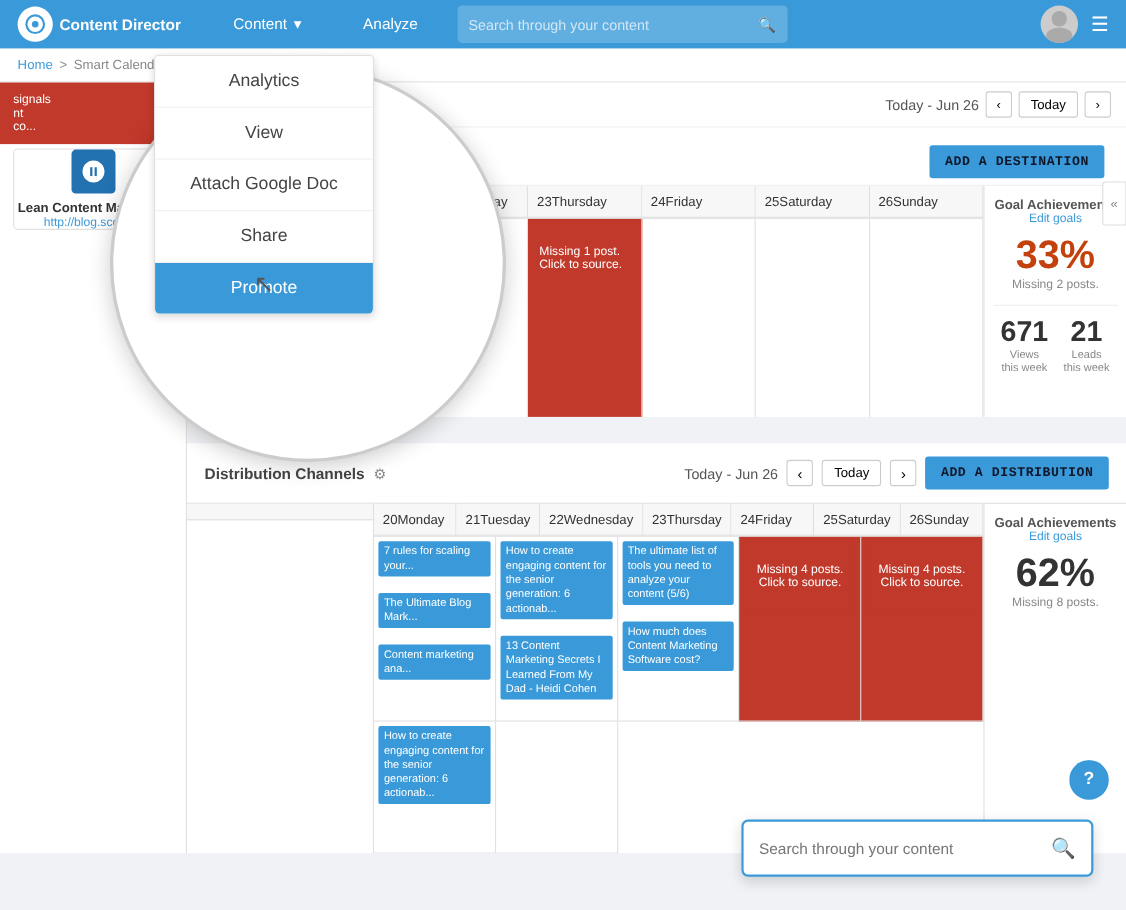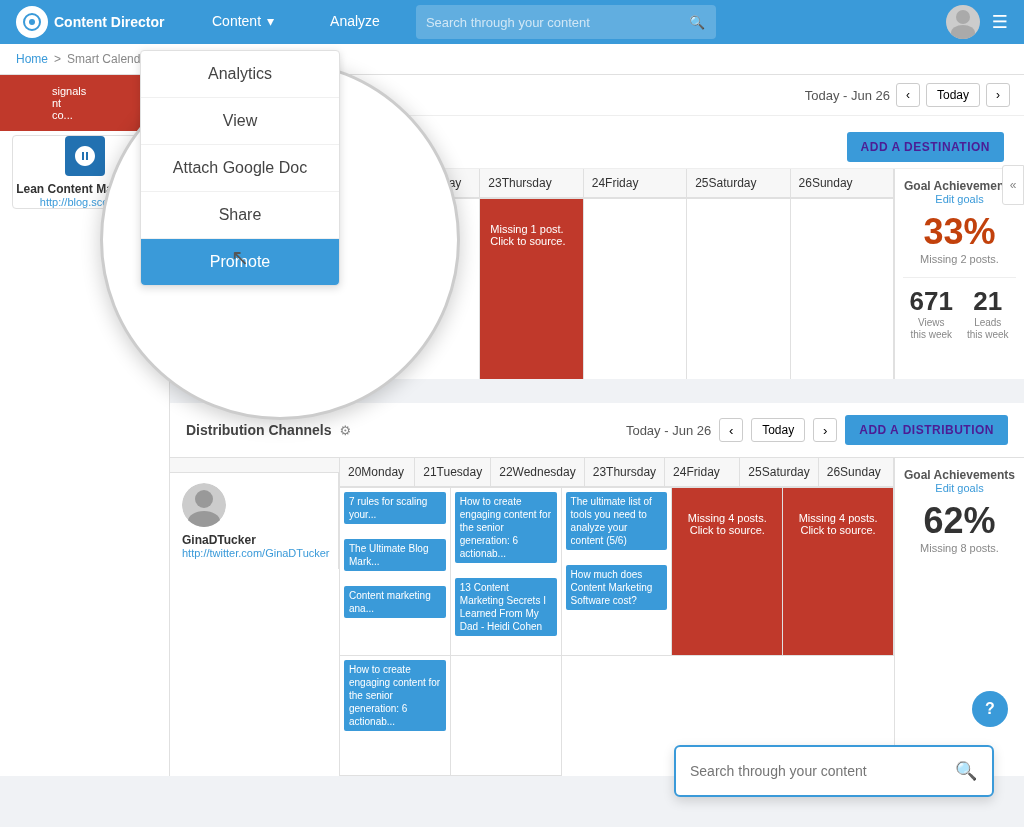--- a/index.html
+++ b/index.html
@@ -30,21 +30,21 @@
     .dest-name { font-weight: 600; font-size: 12px; color: #333; }
     .dest-url { font-size: 11px; color: #3a9ad9; }
     .status-label { font-size: 13px; color: #666; }
     .status-badge { background: #e8832a; color: white; padding: 2px 10px; border-radius: 3px; font-size: 12px; font-weight: bold; }
     .date-nav { margin-left: auto; display: flex; align-items: center; gap: 6px; font-size: 13px; color: #555; }
     .date-nav button { background: white; border: 1px solid #ccc; width: 24px; height: 24px; border-radius: 3px; cursor: pointer; font-size: 12px; display: flex; align-items: center; justify-content: center; }
     .date-nav .today-btn { padding: 0 10px; width: auto; font-size: 12px; }
     .missing-text { color: white; font-size: 11px; padding: 20px 6px; cursor: pointer; }
 
     
-    .add-dest-btn { background: #3a9ad9; color: #4c1d95; border: none; border-radius: 3px; padding: 8px 14px; font-size: 12px; font-weight: 600; cursor: pointer; text-transform: uppercase; letter-spacing: 0.5px; float: right; margin: 10px 10px 0 0; }
+    .add-dest-btn { background: #3a9ad9; color: #0f172a; border: none; border-radius: 3px; padding: 8px 14px; font-size: 12px; font-weight: 600; cursor: pointer; text-transform: uppercase; letter-spacing: 0.5px; float: right; margin: 10px 10px 0 0; font-family: Liberation Mono, monospace; }
 
     
     .dist-section { background: white; margin-top: 12px; }
     .dist-header { padding: 12px 16px; display: flex; align-items: center; border-bottom: 1px solid #e0e0e0; }
     .dist-title { font-size: 14px; font-weight: 600; color: #444; }
     .settings-icon { color: #888; margin-left: 8px; cursor: pointer; }
     .dist-user-cell { padding: 10px 12px; border-right: 1px solid #e0e0e0; display: flex; flex-direction: column; align-items: flex-start; }
     .dist-avatar { width: 44px; height: 44px; border-radius: 50%; overflow: hidden; margin-bottom: 6px; }
     .dist-username { font-weight: 600; font-size: 12px; }
     .dist-userlink { font-size: 11px; color: #3a9ad9; }
@@ -79,21 +79,21 @@
     .posting-section { background: white; }
     .sidebar-col { width: 170px; min-width: 170px; background: white; border-right: 1px solid #e0e0e0; }
     .main-col { flex: 1; overflow: hidden; }
     .week-header-cell { padding: 7px 8px; border-right: 1px solid #e0e0e0; border-bottom: 1px solid #e0e0e0; background: #f7f7f7; font-size: 12px; }
     .week-body-cell { border-right: 1px solid #e0e0e0; min-height: 180px; padding: 4px; }
 
     
     .red-tile { background: #c0392b; }
 
     .sidebar-red-block { background: #c0392b; color: white; padding: 10px 12px; margin-bottom: 4px; }
-    .sidebar-red-label { font-size: 11px; margin-left: 40px; }
+    .sidebar-red-label { font-size: 11px; }
   </style>
 </head>
 <body>
 
 <header class="header">
   <div class="logo-area">
     <div class="logo-icon">
       <svg viewBox="0 0 20 20" fill="none" xmlns="http://www.w3.org/2000/svg">
         <circle cx="10" cy="10" r="8" stroke="#3a9ad9" stroke-width="2"></circle>
         <circle cx="10" cy="10" r="3" fill="#3a9ad9"></circle>
@@ -232,31 +232,20 @@
           <button class="add-dest-btn" style="margin:0;">ADD A DISTRIBUTION</button>
         </div>
       </div>
 
       <div style="display:flex;">
 
         <div style="width:170px; min-width:170px; border-right:1px solid #e0e0e0;">
 
           <div style="padding:7px 8px; border-bottom:1px solid #e0e0e0; background:#f7f7f7; font-size:12px;"></div>
 
-          <div class="dist-user-cell">
-            <div class="dist-avatar">
-              <svg width="44" height="44" viewBox="0 0 44 44">
-                  <circle cx="22" cy="22" r="22" fill="#ccc"></circle>
-                  <circle cx="22" cy="16" r="9" fill="#999"></circle>
-                  <ellipse cx="22" cy="38" rx="16" ry="10" fill="#999"></ellipse>
-                </svg>
-            </div>
-            <div class="dist-username">GinaDTucker</div>
-            <div class="dist-userlink">http://twitter.com/GinaDTucker</div>
-          </div>
         </div>
 
         <div style="flex:1; overflow:hidden;">
 
           <div style="display:grid; grid-template-columns: repeat(7, 1fr); border-bottom:1px solid #e0e0e0;">
             <div class="week-header-cell"><span class="day-num">20</span>Monday</div>
             <div class="week-header-cell"><span class="day-num">21</span>Tuesday</div>
             <div class="week-header-cell"><span class="day-num">22</span>Wednesday</div>
             <div class="week-header-cell"><span class="day-num">23</span>Thursday</div>
             <div class="week-header-cell"><span class="day-num">24</span>Friday</div>

